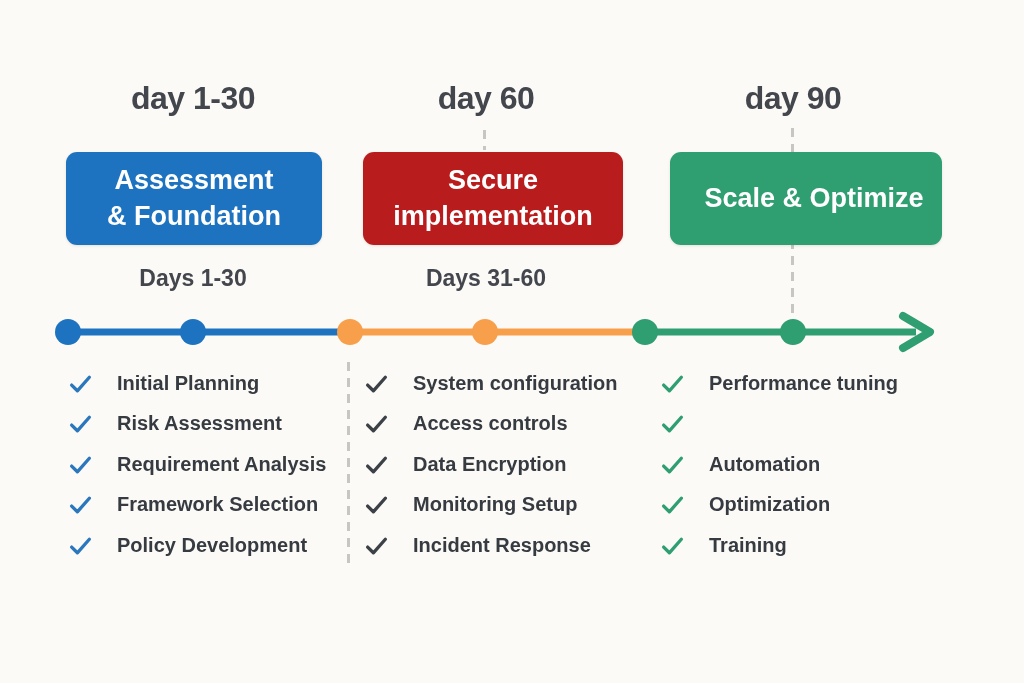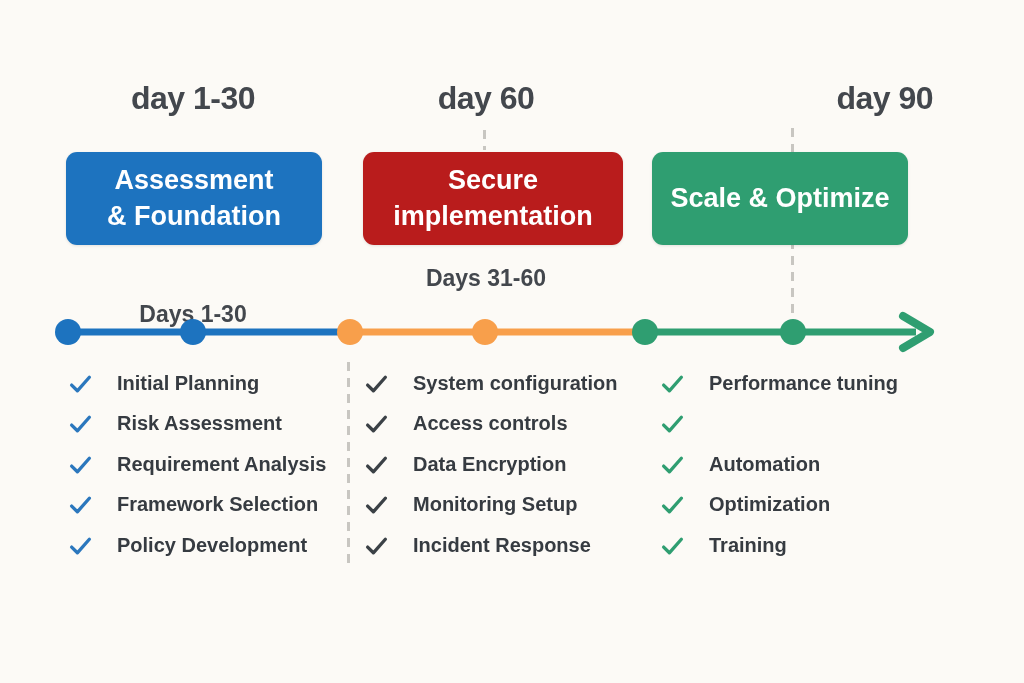--- a/index.html
+++ b/index.html
@@ -14,21 +14,21 @@
 
   
   .day-header{
     position:absolute;top:80px;width:280px;
     text-align:center;
     font-size:32px;font-weight:700;color:#43474d;
     letter-spacing:-0.5px;
   }
   .day-header.p1{left:53px;}
   .day-header.p2{left:346px;}
-  .day-header.p3{left:653px;text-align:right;}
+  .day-header.p3{left:653px;}
 
   
   .dash-v{
     position:absolute;width:3px;
     background:repeating-linear-gradient(to bottom,#c8c6c1 0 9px,transparent 9px 16px);
   }
   .dash-day60{left:483px;top:130px;height:20px;}
   .dash-day90{left:791px;top:128px;height:204px;z-index:1;}
   .dash-divider{left:347px;top:362px;height:208px;}
 
@@ -36,28 +36,28 @@
   .phase-box{
     position:absolute;top:152px;height:93px;
     border-radius:11px;
     display:flex;flex-direction:column;justify-content:center;align-items:center;
     color:#ffffff;font-size:27px;font-weight:700;line-height:1.3;
     text-align:center;z-index:2;
     box-shadow:0 1px 3px rgba(0,0,0,0.10);
   }
   .phase-box.p1{left:66px;width:256px;background:#1d73bf;}
   .phase-box.p2{left:363px;width:260px;background:#b91c1c;}
-  .phase-box.p3{left:652px;width:256px;background:#2f9e71;}
+  .phase-box.p3{left:670px;width:256px;background:#2f9e71;padding-left:16px;}
 
   
   .sublabel{
     position:absolute;top:265px;width:280px;
     text-align:center;font-size:23px;font-weight:700;color:#43474d;
   }
-  .sublabel.p1{left:53px;margin-top:36px;}
+  .sublabel.p1{left:53px;}
   .sublabel.p2{left:346px;}
 
   
   .timeline{position:absolute;left:0;top:302px;z-index:2;}
 
   
   .checklist{
     position:absolute;top:363px;
     list-style:none;margin:0;padding:0;
   }

